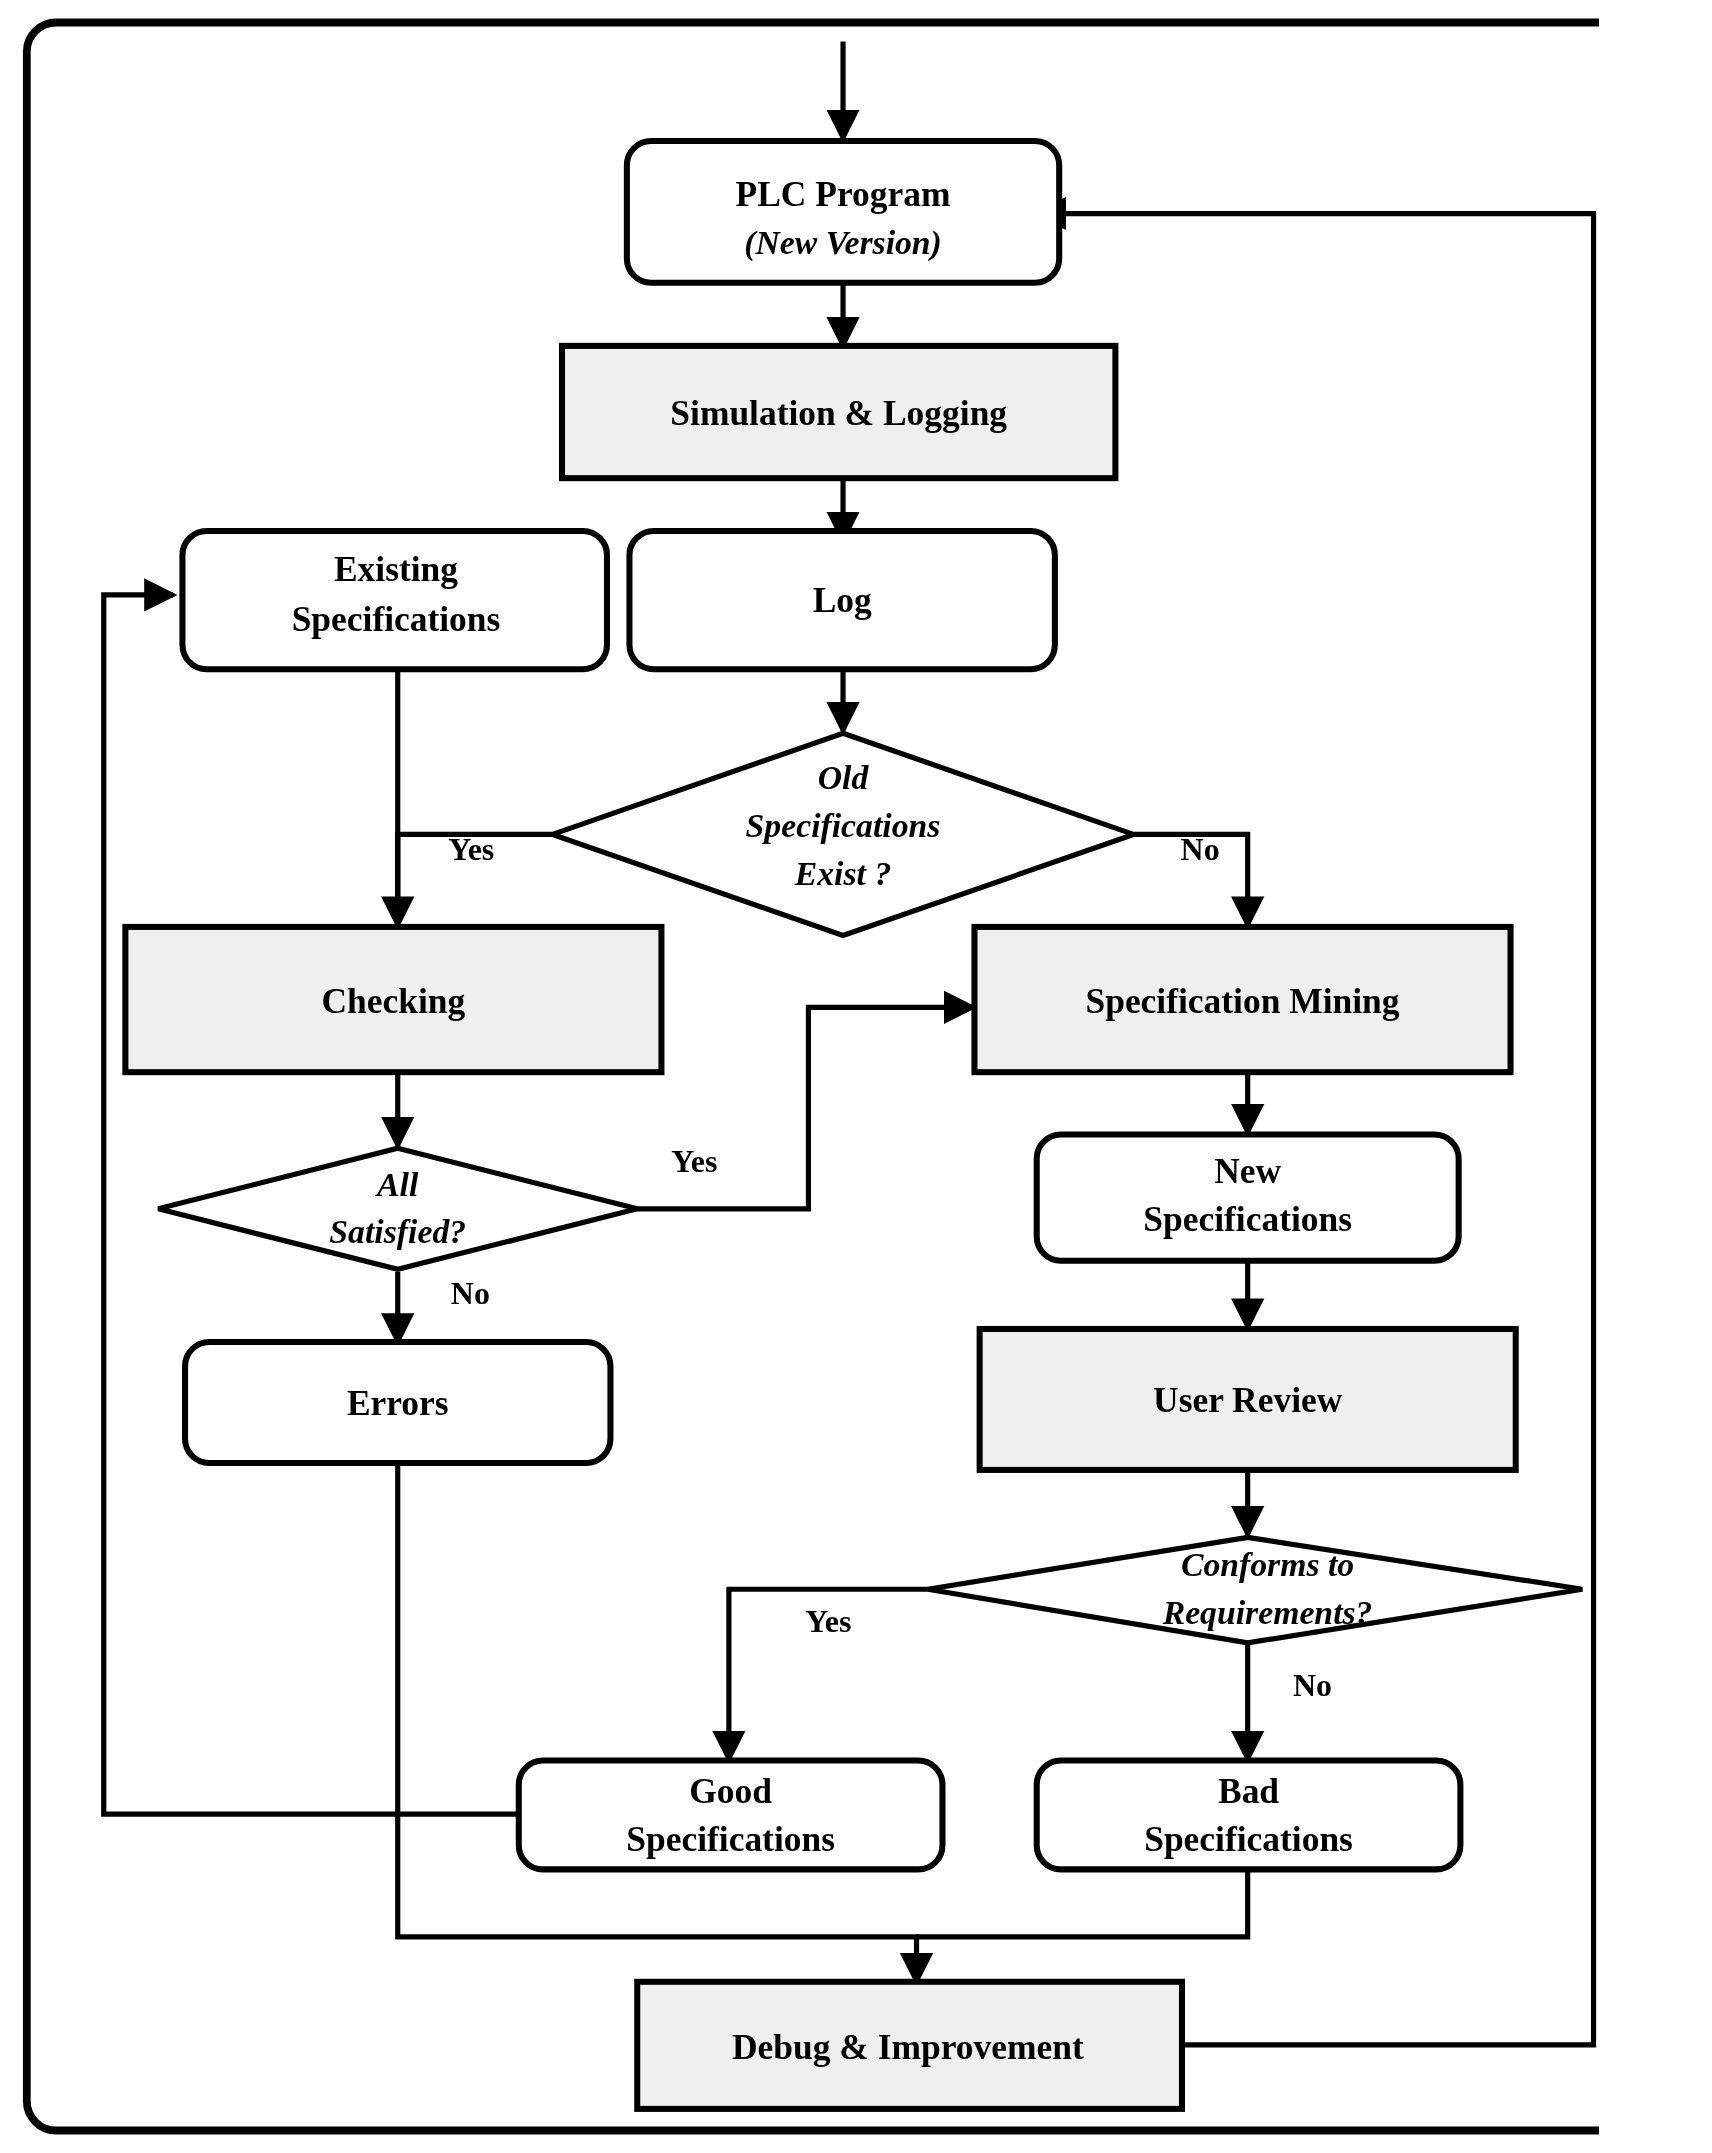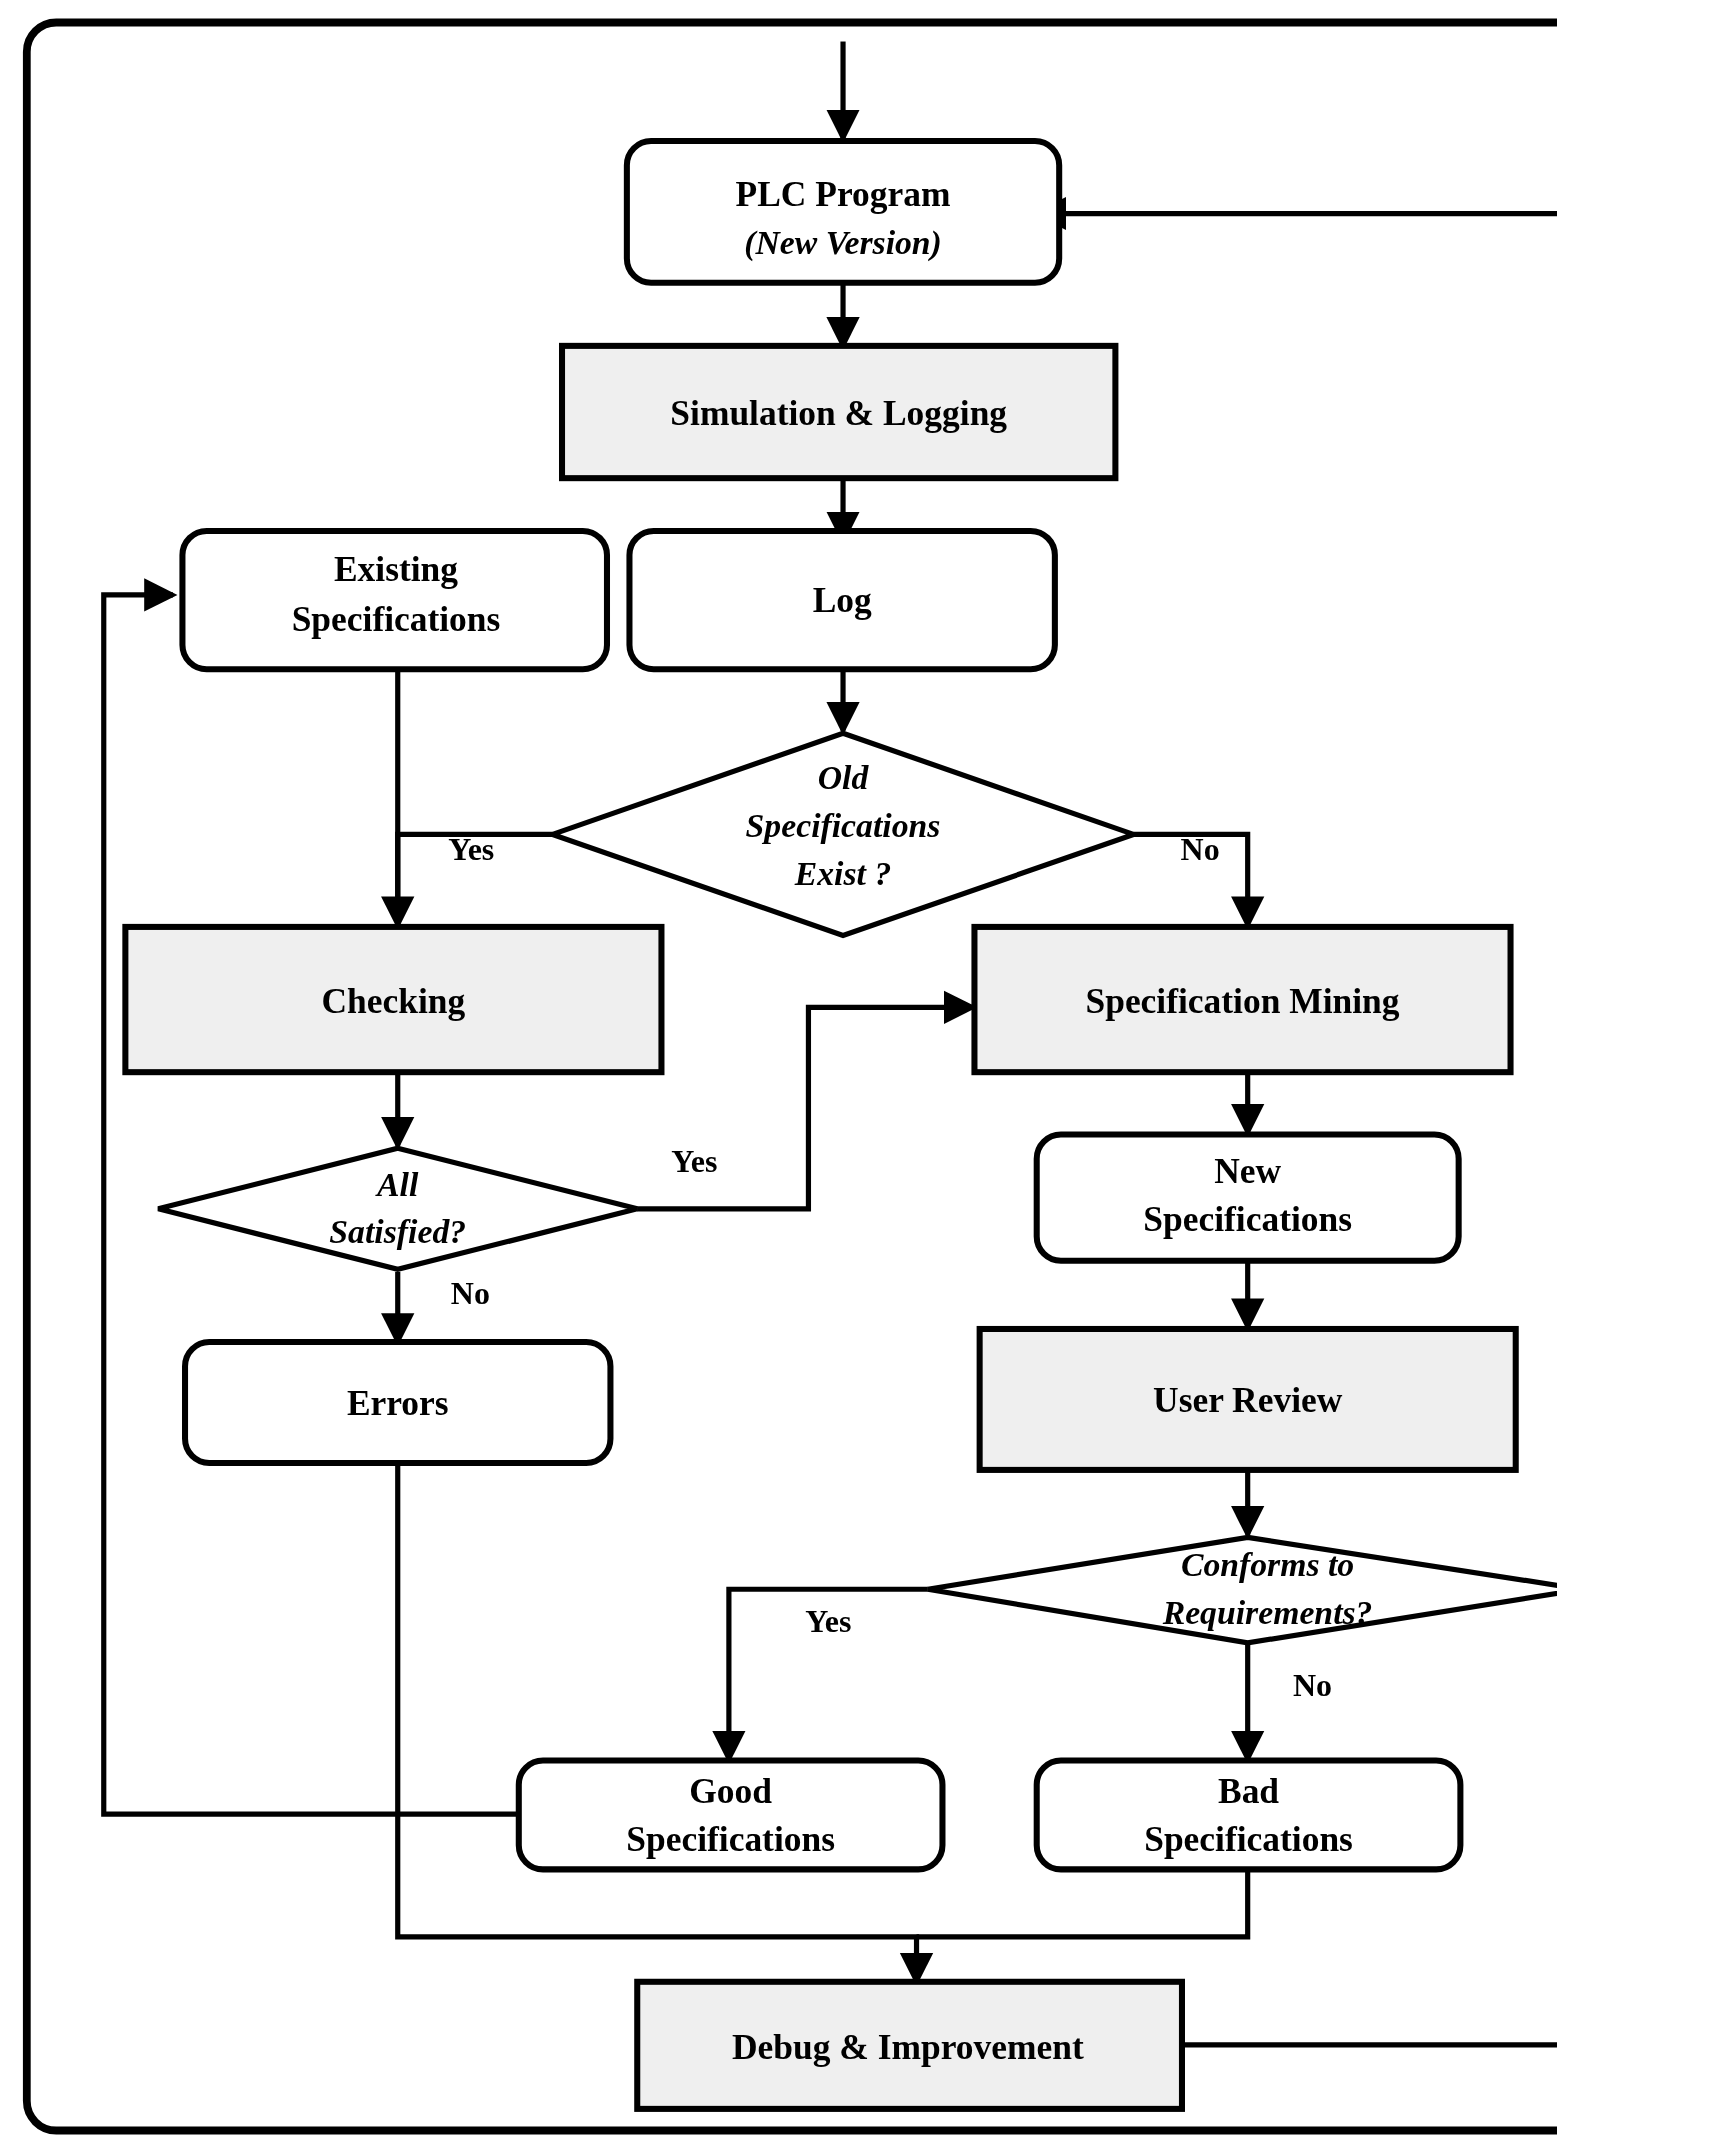--- a/index.html
+++ b/index.html
@@ -1,17 +1,17 @@
 <!DOCTYPE html>
 <html style="font-size:14px"><head>
 <meta charset="utf-8">
 <style>
   html,body{margin:0;padding:0;background:#ffffff;}
   body{width:1712px;height:2153px;font-family:"Liberation Serif",serif;}
-  #stage{position:relative;width:1557px;height:2153px;overflow:hidden;background:#fff;}
+  #stage{position:relative;width:1557px;height:2153px;overflow:hidden;background:#fff;padding-left:42px;}
   svg#flow{position:absolute;top:0;left:0;width:1712px;height:2153px;}
   .node-label{font-family:"Liberation Serif",serif;font-weight:bold;text-anchor:middle;fill:#000;}
   .lbl-40{font-size:41px;}
   .lbl-38{font-size:39px;}
   .ital{font-style:italic;}
   .edge-label{font-family:"Liberation Serif",serif;font-weight:bold;font-size:37px;fill:#000;text-anchor:middle;}
   .shape-fill-gray{fill:#efefef;stroke:#000;stroke-width:7;}
   .shape-fill-white{fill:#ffffff;stroke:#000;stroke-width:7;}
   .diamond{fill:#ffffff;stroke:#000;stroke-width:6;}
   .conn{stroke:#000;stroke-width:6;fill:none;}

